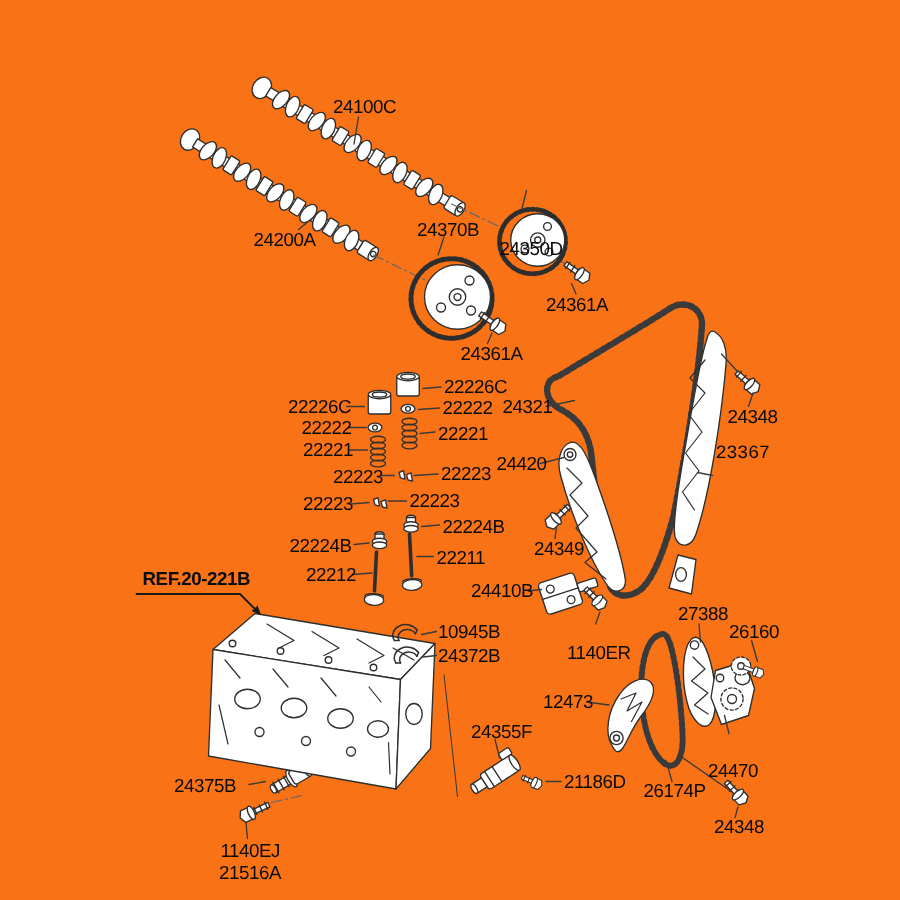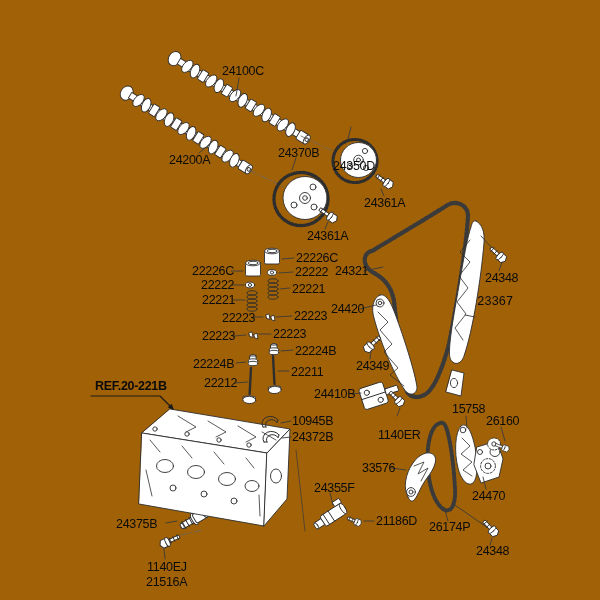--- a/index.html
+++ b/index.html
@@ -1,16 +1,16 @@
 <!DOCTYPE html>
 <html><head>
 <meta charset="utf-8">
 <style>
   html,body{margin:0;padding:0;background:#ffffff;}
-  .stage{position:relative;width:600px;height:600px;background:#a16207;overflow:hidden;
+  .stage{position:relative;width:600px;height:600px;background:#f97316;overflow:hidden;
          font-family:"Liberation Sans",sans-serif;}
   svg{position:absolute;left:0;top:0;}
   .part-label{position:absolute;font-size:12.5px;line-height:1.15;letter-spacing:-0.3px;
               color:#0b0b0b;white-space:nowrap;}
   .part-label.ref{font-weight:bold;}
   .lbl-layer{position:absolute;left:0;top:0;width:600px;height:600px;}
 </style>
 </head>
 <body>
 
@@ -415,28 +415,28 @@
       <div class="part-label" style="left: 477px; top: 295px; font-family: Liberation Mono, monospace;">23367</div>
       <div class="part-label" style="left: 202px; top: 329px;">22223</div>
       <div class="part-label" style="left: 273px; top: 327px;">22223</div>
       <div class="part-label" style="left: 295px; top: 344px;">22224B</div>
       <div class="part-label" style="left: 193px; top: 357px;">22224B</div>
       <div class="part-label" style="left: 356px; top: 359px;">24349</div>
       <div class="part-label" style="left: 291px; top: 365px;">22211</div>
       <div class="part-label" style="left: 204px; top: 376px;">22212</div>
       <div class="part-label ref" style="left: 95px; top: 379px;">REF.20-221B</div>
       <div class="part-label" style="left: 314px; top: 387px;">24410B</div>
-      <div class="part-label" style="left: 452px; top: 402px;">15758</div>
+      <div class="part-label" style="left: 452px; top: 402px;">27388</div>
       <div class="part-label" style="left: 292px; top: 414px;">10945B</div>
       <div class="part-label" style="left: 486px; top: 414px;">26160</div>
       <div class="part-label" style="left: 378px; top: 416px; margin-top: 12px;">1140ER</div>
       <div class="part-label" style="left: 292px; top: 430px;">24372B</div>
-      <div class="part-label" style="left: 362px; top: 461px;">33576</div>
+      <div class="part-label" style="left: 362px; top: 461px;">12473</div>
       <div class="part-label" style="left: 314px; top: 481px;">24355F</div>
-      <div class="part-label" style="left: 472px; top: 489px;">24470</div>
+      <div class="part-label" style="left: 472px; top: 507px;">24470</div>
       <div class="part-label" style="left: 376px; top: 514px;">21186D</div>
       <div class="part-label" style="left: 116px; top: 517px;">24375B</div>
       <div class="part-label" style="left: 429px; top: 520px;">26174P</div>
       <div class="part-label" style="left: 476px; top: 544px;">24348</div>
       <div class="part-label" style="left: 147px; top: 560px;">1140EJ</div>
       <div class="part-label" style="left: 146px; top: 575px;">21516A</div>
     </div>
 
 </div>
 

